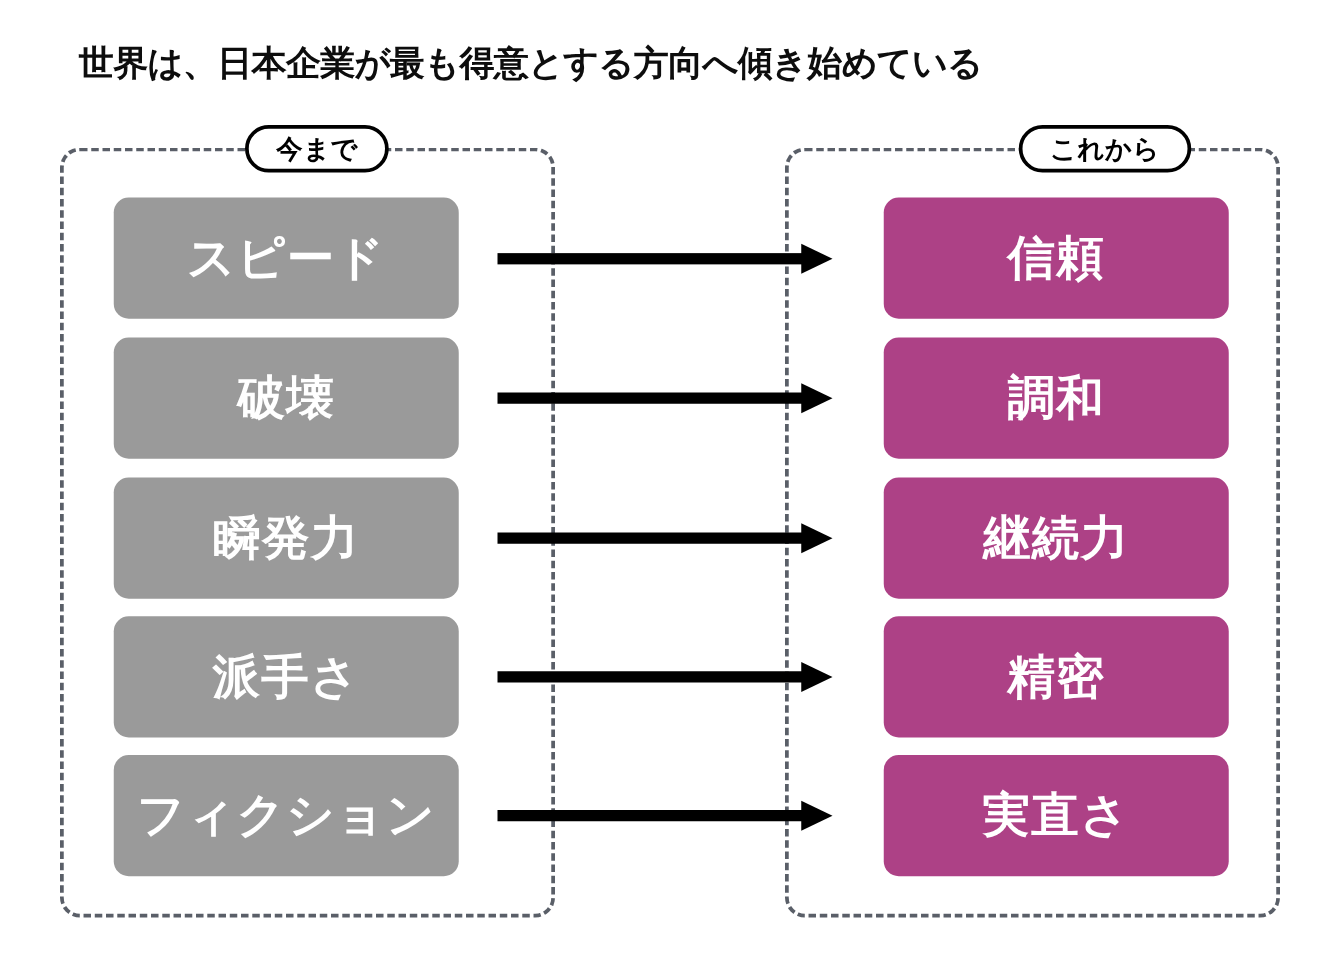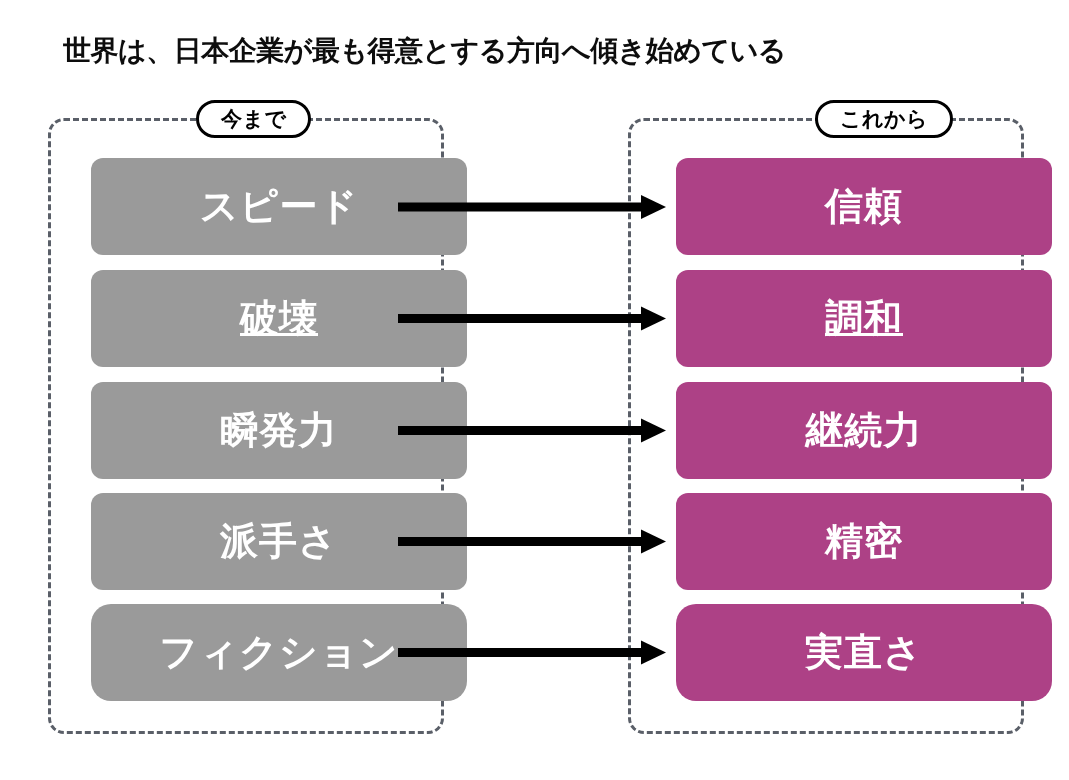--- a/index.html
+++ b/index.html
@@ -57,41 +57,41 @@
     color: #000000;
     white-space: nowrap;
     letter-spacing: 0.5px;
   }
   .pill-left  { left: 196px; }
   .pill-right { left: 815px; }
 
   
   .item-box {
     position: absolute;
-    width: 376px;
+    width: 276px;
     height: 97px;
     border-radius: 12px;
     display: flex;
     align-items: center;
     justify-content: center;
     box-sizing: border-box;
     font-size: 38px;
     font-weight: bold;
     color: #ffffff;
     letter-spacing: 1px;
     white-space: nowrap;
   }
   .item-left  { left: 91px;  background: #9a9a9a; }
-  .item-right { left: 676px; background: #ad4186; }
+  .item-right { left: 707px; background: #ad4186; }
 
   .row0 { top: 158px; }
-  .row1 { top: 270px; text-decoration: underline; }
+  .row1 { top: 270px; }
   .row2 { top: 382px; text-align: center; }
   .row3 { top: 493px; }
-  .row4 { top: 604px; border-radius: 20px; }
+  .row4 { top: 604px; }
 
   
   .arrow-layer {
     position: absolute;
     left: 0; top: 0;
     width: 1069px;
     height: 780px;
     pointer-events: none;
   }
 </style>

